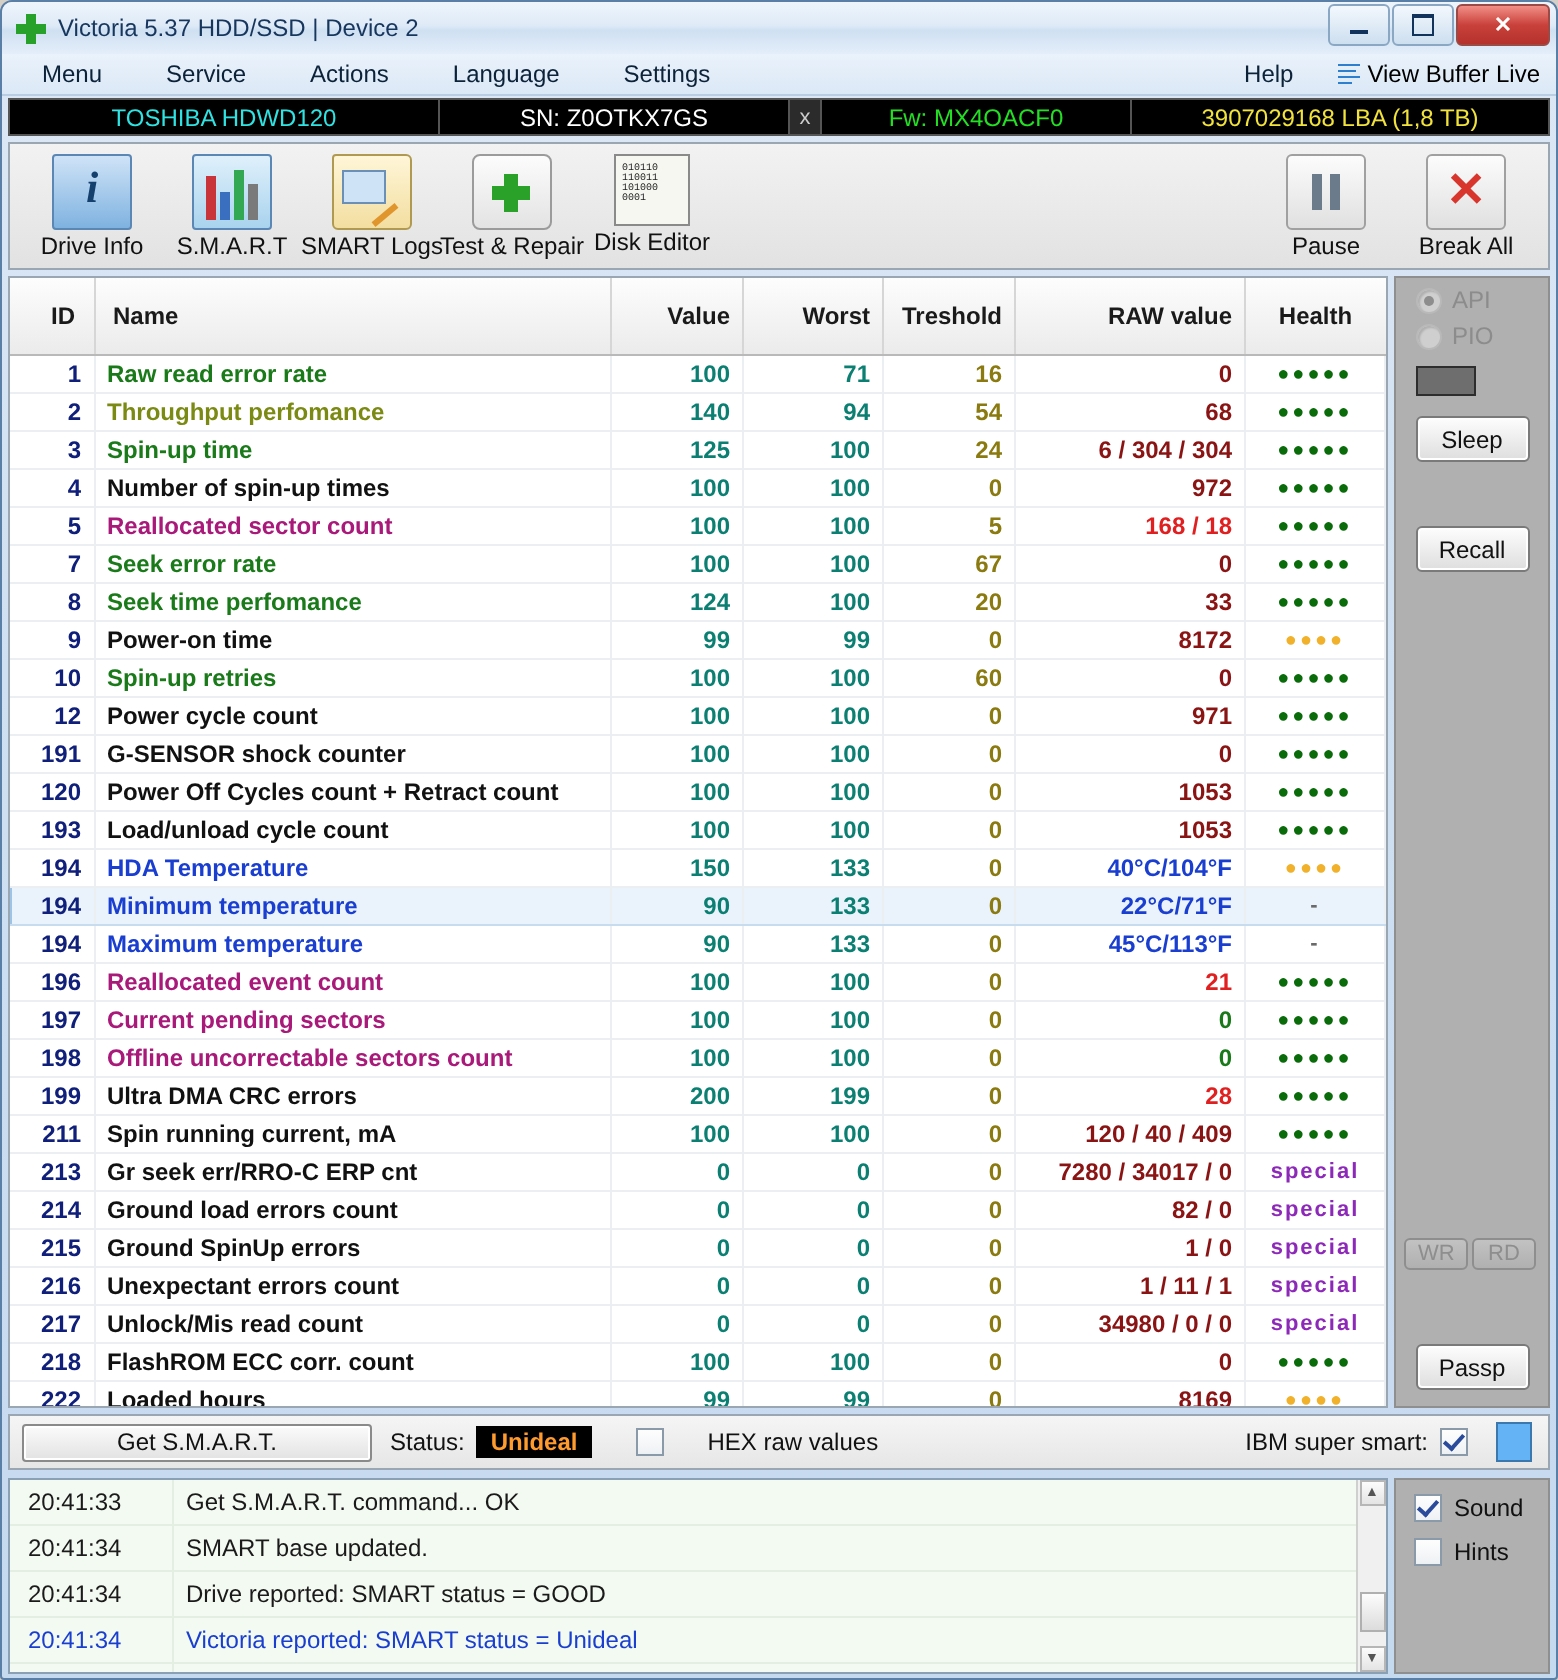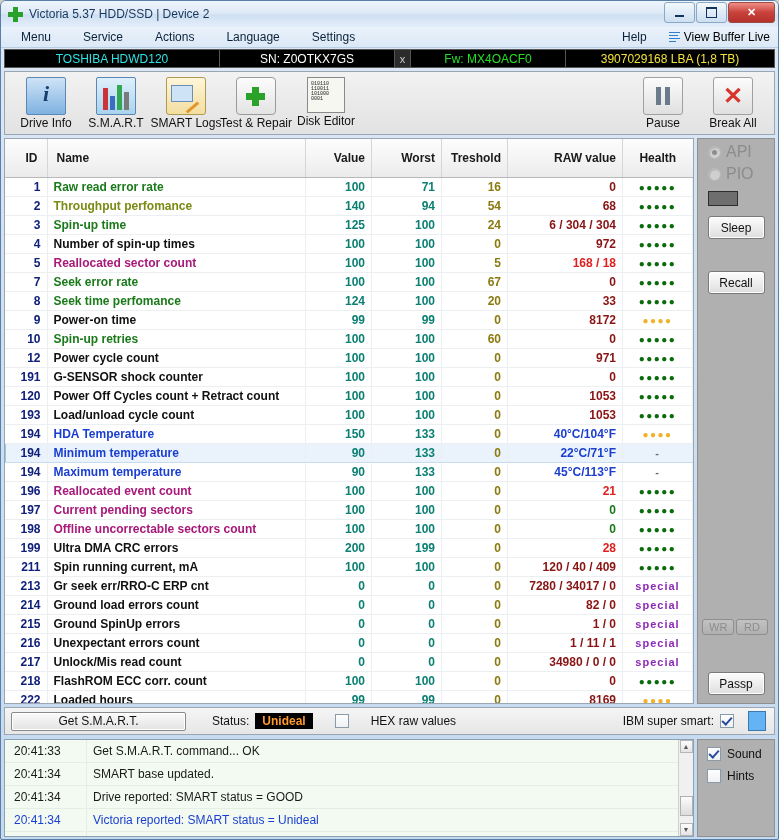--- a/index.html
+++ b/index.html
@@ -151,21 +151,21 @@
 
   
   .sidepanel{
     width:78px;margin-left:3px;background:#b0b0b0;
     border:1px solid #8f8f8f;box-sizing:border-box;
     position:relative;
   }
   .radio-row{display:flex;align-items:center;gap:5px;padding:4px 0 0 10px;}
   .radio{width:11px;height:11px;border-radius:50%;border:1px solid #b9b9b9;background:#cfcfcf;position:relative;box-shadow:inset 1px 1px 1px rgba(0,0,0,.15);}
   .radio.on:after{content:"";position:absolute;left:3px;top:3px;width:5px;height:5px;border-radius:50%;background:#8d8d8d;}
-  .radio-lbl{font-size:16px;color:#8c8c8c;}
+  .radio-lbl{font-size:12px;color:#8c8c8c;}
   .mini-box{width:28px;height:13px;background:#6e6e6e;border:1px solid #2d2d2d;margin:8px 0 0 10px;}
   .sbtn{
     width:57px;height:23px;margin:10px auto 0 auto;display:block;
     background:linear-gradient(180deg,#fdfdfd,#dedede);
     border:1px solid #7a7a7a;border-radius:3px;
     font-size:12px;color:#111;font-family:"Liberation Sans",sans-serif;
     box-shadow:inset 0 0 0 1px #fff;
   }
   .sbtn.dim{color:#8e8e8e;background:linear-gradient(180deg,#c2c2c2,#b0b0b0);border-color:#8e8e8e;box-shadow:none;}
   .wrrd{position:absolute;left:4px;right:6px;top:480px;display:flex;justify-content:space-between;}
@@ -179,21 +179,21 @@
     border:1px solid #9aa7b3;box-sizing:border-box;
     background:linear-gradient(180deg,#f5f5f5,#e6e6e6);
     display:flex;align-items:center;padding:0 6px;gap:0;position:relative;
   }
   .getsmart{
     width:175px;height:19px;font-size:12px;
     background:linear-gradient(180deg,#fbfbfb,#e2e2e2);
     border:1px solid #8a8a8a;border-radius:2px;color:#111;
     box-shadow:inset 0 0 0 1px #fff;
   }
-  .st-label{margin-left:26px;font-size:12px;color:#111;}
+  .st-label{margin-left:9px;font-size:12px;color:#111;}
   .st-value{margin-left:6px;background:#000;color:#ff9a2e;font-weight:bold;font-size:12px;padding:1px 7px;}
   .cbx{width:12px;height:12px;border:1px solid #8b9aa8;background:linear-gradient(180deg,#fefefe,#eef1f4);display:inline-block;position:relative;vertical-align:middle;}
   .cbx.on:after{content:"";position:absolute;left:3px;top:0px;width:4px;height:8px;border:solid #2a4b9b;border-width:0 2px 2px 0;transform:rotate(42deg);}
   .hexwrap{margin-left:22px;display:flex;align-items:center;gap:22px;font-size:12px;color:#111;}
   .ibmwrap{position:absolute;right:40px;display:flex;align-items:center;gap:6px;font-size:12px;color:#111;}
   .bluebox{position:absolute;right:8px;width:16px;height:18px;background:#63b3f5;border:1px solid #3b78ad;}
 
   
   .bottom{display:flex;margin:4px 3px 0 3px;height:98px;}
   .logwrap{

